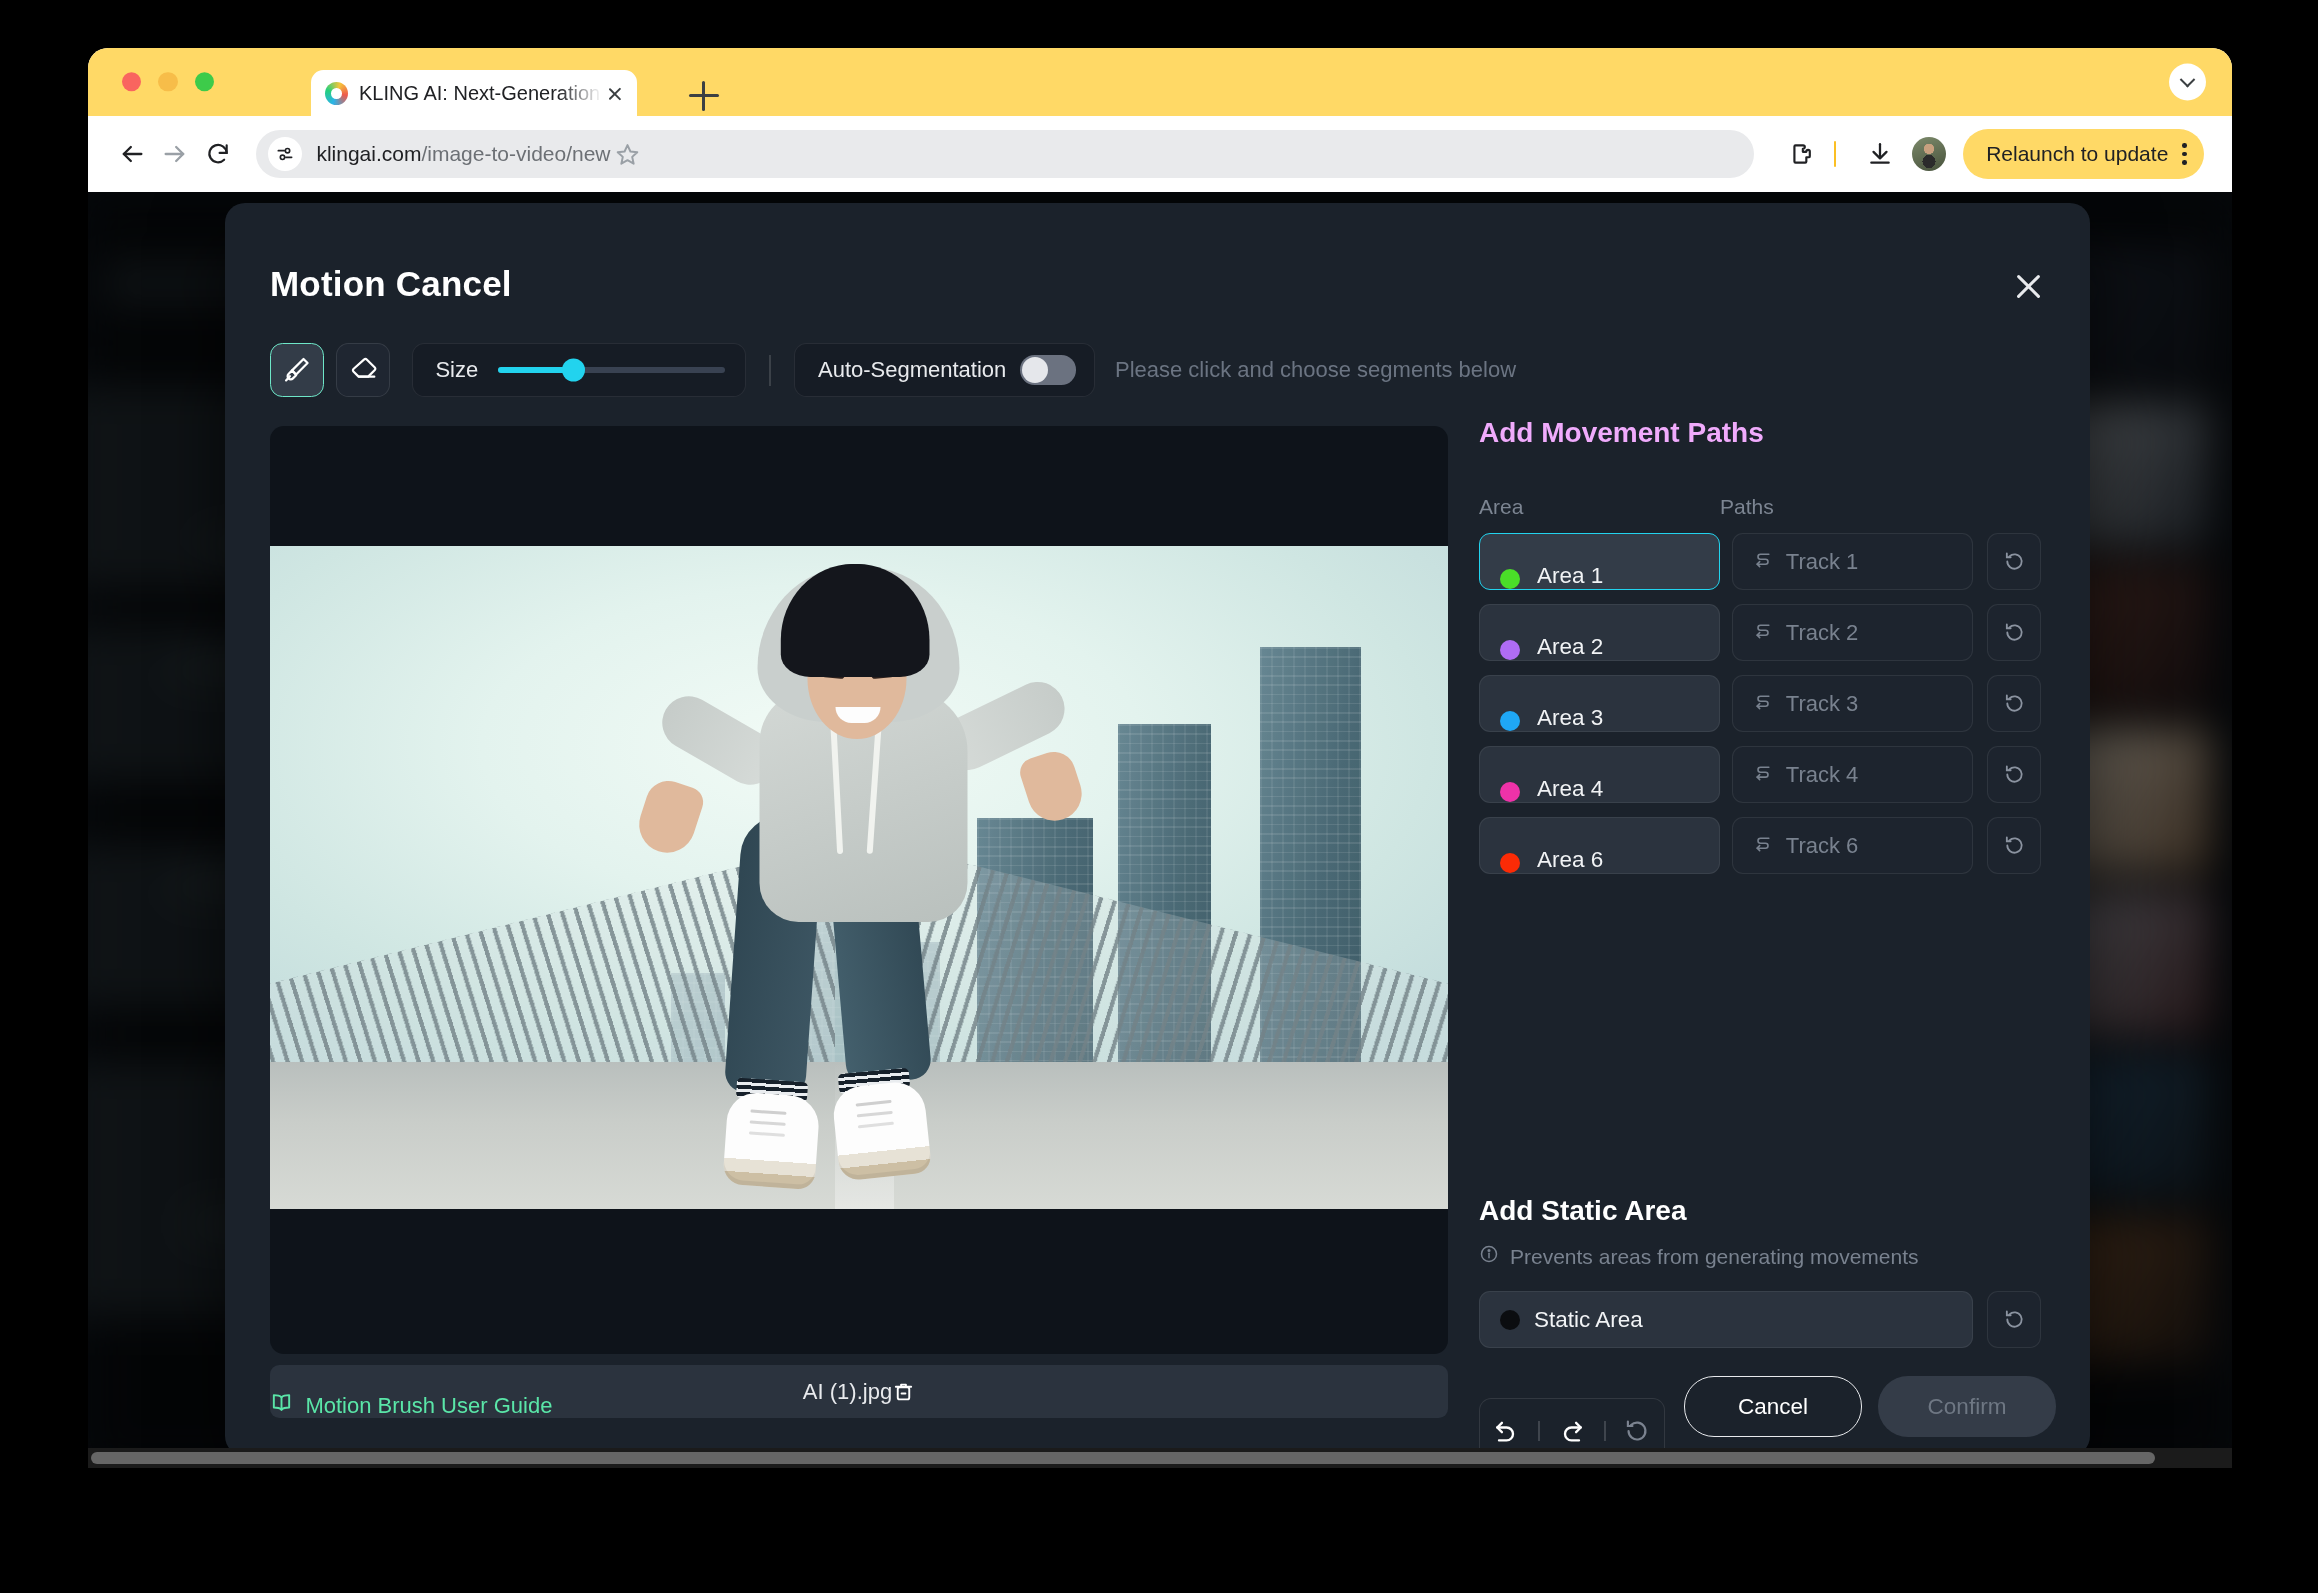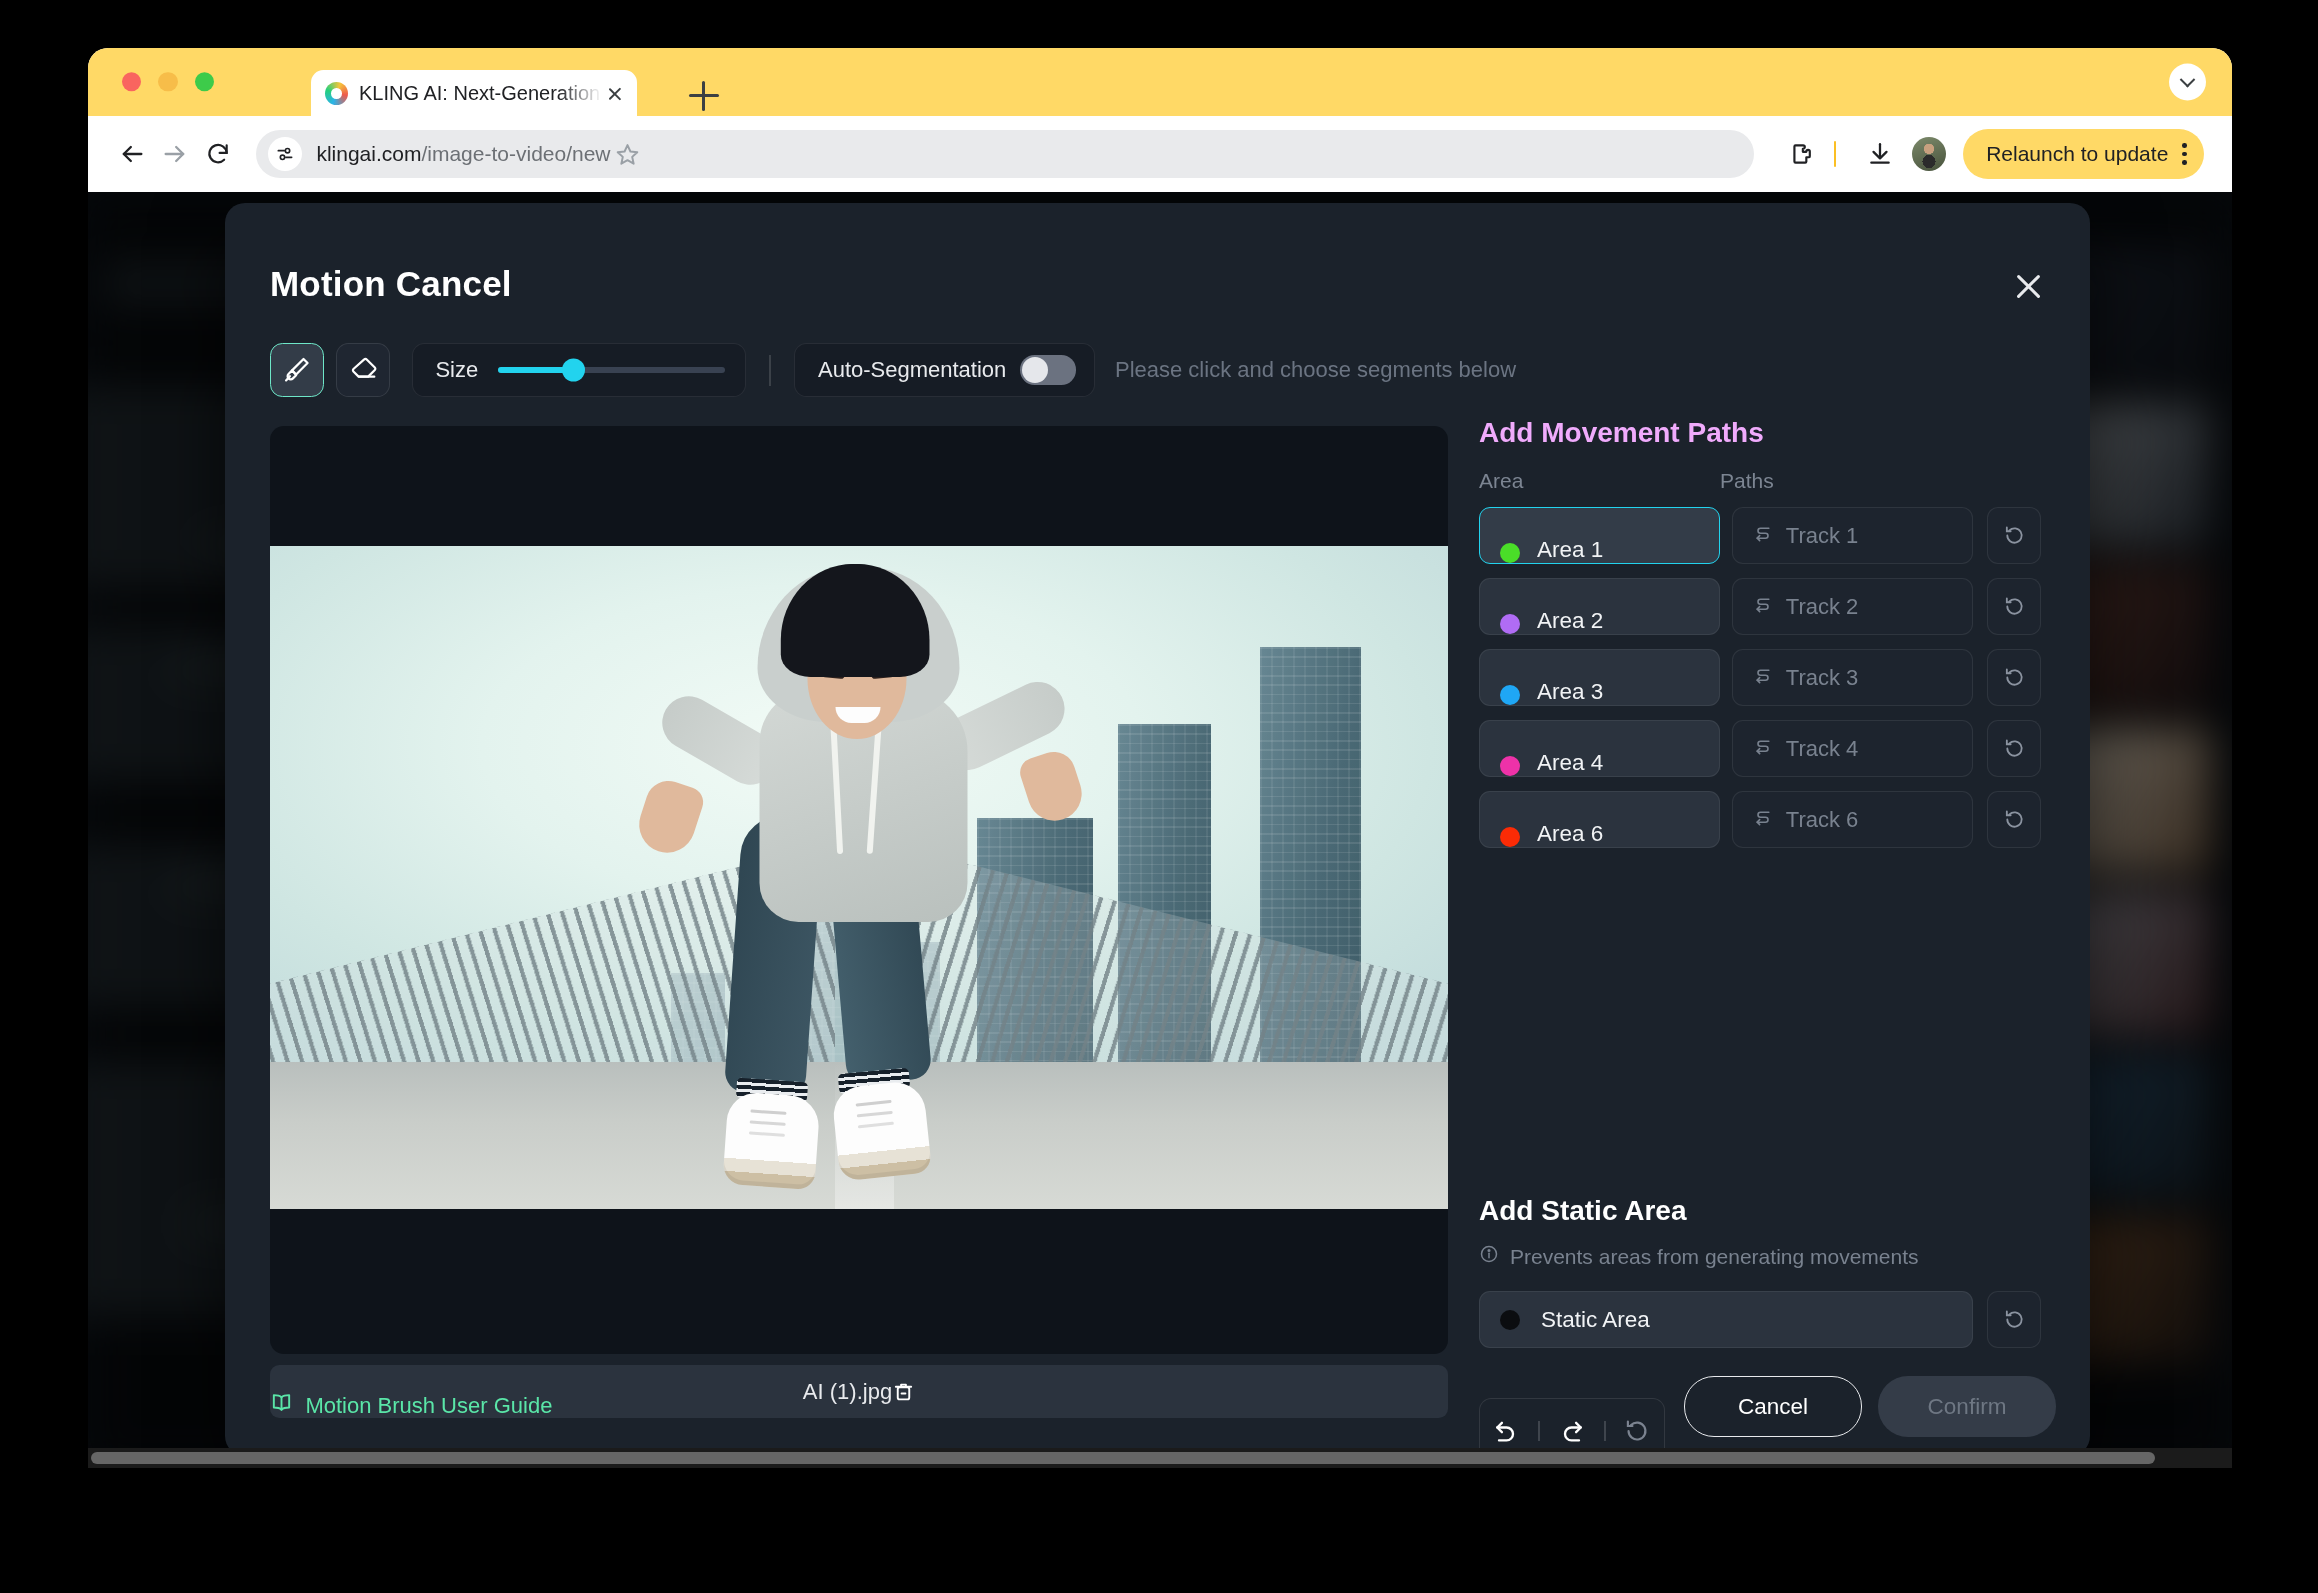--- a/index.html
+++ b/index.html
@@ -439,21 +439,21 @@
     background: #2b333e; border-radius: 9.3px;
     display: flex; align-items: center; justify-content: center; gap: 0;
   }
   #image-filename { font-size: 22px; color: #e8eaed; }
   #delete-image-button { cursor: pointer; display: flex; align-items: center; }
 
   
   #paths-panel { position: absolute; left: 1254px; top: 214px; width: 574px; }
   #paths-title { font-size: 28px; font-weight: bold; color: #f0abfc; }
   #paths-col-heads {
-    display: flex; margin-top: 20px; font-size: 21px; color: #7c8592;
+    display: flex; margin-top: 46px; font-size: 21px; color: #7c8592;
   }
   #paths-col-heads .h-area { width: 241px; }
 
   .area-row { display: flex; align-items: center; margin-top: 14px; }
   .area-chip {
     width: 241px; height: 57px;
     border-radius: 11px; background: #2b333e;
     border: 0.8px solid rgba(255,255,255,.07);
     display: flex; align-items: flex-end; gap: 17px;
     padding: 0 20px; cursor: pointer;
@@ -483,21 +483,21 @@
   #static-title { font-size: 28px; font-weight: bold; color: #fff; }
   #static-hint {
     margin-top: 17px; display: flex; align-items: center; gap: 11px;
     font-size: 21px; color: #79828f;
   }
   #static-row { display: flex; align-items: center; margin-top: 22px; }
   #static-chip {
     width: 494px; height: 57px;
     border-radius: 11px; background: #2b333e;
     border: 0.8px solid rgba(255,255,255,.07);
-    display: flex; align-items: center; gap: 21px;
+    display: flex; align-items: center; gap: 14px;
     padding: 0 20px; cursor: pointer;
   }
   #static-dot { width: 20px; height: 20px; border-radius: 50%; background: #0b0d10; flex: 0 0 20px; }
   #static-label { font-size: 22.5px; color: #f1f3f5; }
 
   #history-group {
     position: absolute; left: 1254px; top: 1195px;
     width: 186px; height: 65px;
     border-radius: 12.4px; background: #1b222b;
     border: 0.8px solid rgba(255,255,255,.10);

